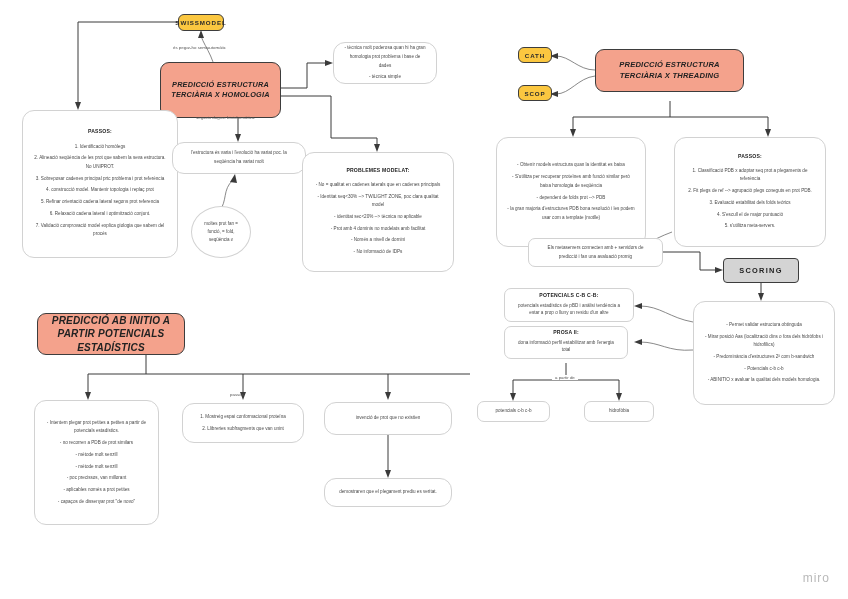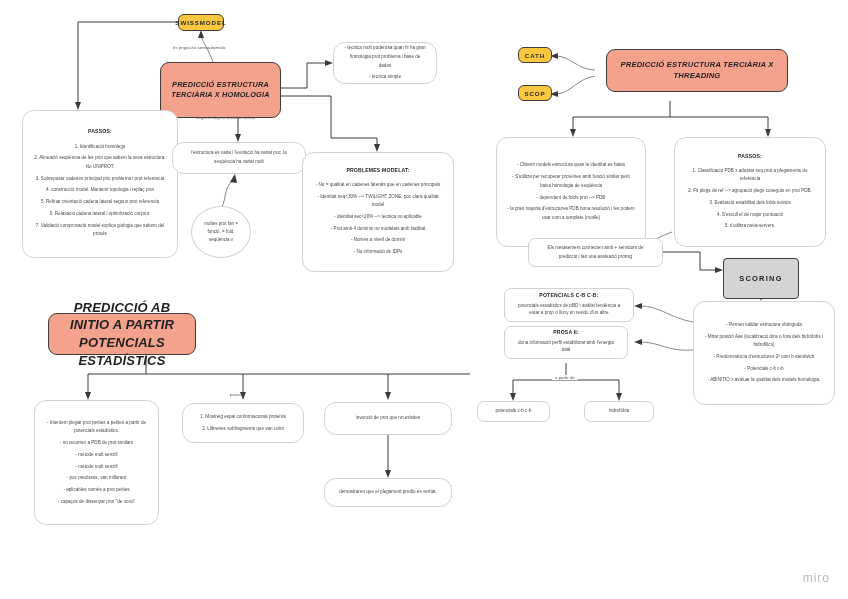--- a/index.html
+++ b/index.html
@@ -166,21 +166,21 @@
     <div class="ln">- Identitat seq&lt;30% --&gt; TWILIGHT ZONE, poc clara qualitat model</div>
     <div class="ln">- identitat sec&lt;20% --&gt; tècnica no aplicable</div>
     <div class="ln">- Prot amb 4 dominis no modelats amb facilitat</div>
     <div class="ln">- Només a nivell de domini</div>
     <div class="ln">- No informació de IDPs</div>
   </div>
 
   <div class="node yellow-card" style="left:518px;top:47px;width:34px;height:16px;">CATH</div>
   <div class="node yellow-card" style="left:518px;top:85px;width:34px;height:16px;">SCOP</div>
 
-  <div class="node title-card" style="left:595px;top:49px;width:182px;height:43px;font-size:7.6px;margin-left:11px;">PREDICCIÓ ESTRUCTURA TERCIÀRIA X THREADING</div>
+  <div class="node title-card" style="left:595px;top:49px;width:149px;height:43px;font-size:7.6px;">PREDICCIÓ ESTRUCTURA TERCIÀRIA X THREADING</div>
 
   <div class="node note" style="left:496px;top:137px;width:150px;height:110px;">
     <div class="ln">- Obtenir models estructura quan la identitat es baixa</div>
     <div class="ln">- S'utilitza per recuperar proteïnes amb funció similar però baixa homologia de seqüència</div>
     <div class="ln">- dependent de folds prot --&gt; PDB</div>
     <div class="ln">- la gran majoria d'estructures PDB bona resolució i les podem usar com a template (motlle)</div>
   </div>
 
   <div class="node note" style="left:674px;top:137px;width:152px;height:110px;">
     <div class="hd">PASSOS:</div>
@@ -188,21 +188,21 @@
     <div class="ln">2. Fit plegs de ref --&gt; agrupació plegs coneguts en prot PDB.</div>
     <div class="ln">3. Evaluació estabilitat dels folds teòrics</div>
     <div class="ln">4. S'escull el de major puntuació</div>
     <div class="ln">5. s'utilitza meta-servers.</div>
   </div>
 
   <div class="node note sq" style="left:528px;top:238px;width:135px;height:29px;">
     <div class="ln">Els metaservers connecten amb + servidors de predicció i fan una avaluació promig</div>
   </div>
 
-  <div class="node grey-card" style="left:723px;top:258px;width:76px;height:41px;">SCORING</div>
+  <div class="node grey-card" style="left:723px;top:258px;width:76px;height:25px;">SCORING</div>
 
   <div class="node note" style="left:693px;top:301px;width:142px;height:104px;">
     <div class="ln">- Permet validar estructura obtinguda</div>
     <div class="ln">- Mirar posició Aas (localització dins o fora dels hidròfobs i hidrofílics)</div>
     <div class="ln">- Predominància d'estructures 2ª com b-sandwich</div>
     <div class="ln">- Potencials c-b c-b</div>
     <div class="ln">- ABINITIO x avaluar la qualitat dels models homologia.</div>
   </div>
 
   <div class="node note sq tight" style="left:504px;top:288px;width:130px;height:34px;">
@@ -217,21 +217,21 @@
 
   <div class="elabel" style="left:552px;top:375px;background:#fff;padding:0 3px;">a partir de</div>
 
   <div class="node note sq" style="left:477px;top:401px;width:73px;height:21px;">
     <div class="ln">potencials c-b c-b</div>
   </div>
   <div class="node note sq" style="left:584px;top:401px;width:70px;height:21px;">
     <div class="ln">hidrofòbia</div>
   </div>
 
-  <div class="node title-card" style="left:48px;top:313px;width:148px;height:42px;font-size:13px;">PREDICCIÓ AB INITIO A PARTIR POTENCIALS ESTADÍSTICS</div>
+  <div class="node title-card" style="left:37px;top:313px;width:148px;height:42px;font-size:10px;">PREDICCIÓ AB INITIO A PARTIR POTENCIALS ESTADÍSTICS</div>
 
   <div class="elabel" style="left:230px;top:392px;">passos</div>
 
   <div class="node note" style="left:34px;top:400px;width:125px;height:125px;">
     <div class="ln">- Intentem plegar prot petites a petites a partir de potencials estadístics.</div>
     <div class="ln">- no recorren a PDB de prot similars</div>
     <div class="ln">- mètode molt senzill</div>
     <div class="ln">- mètode molt senzill</div>
     <div class="ln">- poc precissos, van millorant</div>
     <div class="ln">- aplicables només a prot petites</div>

